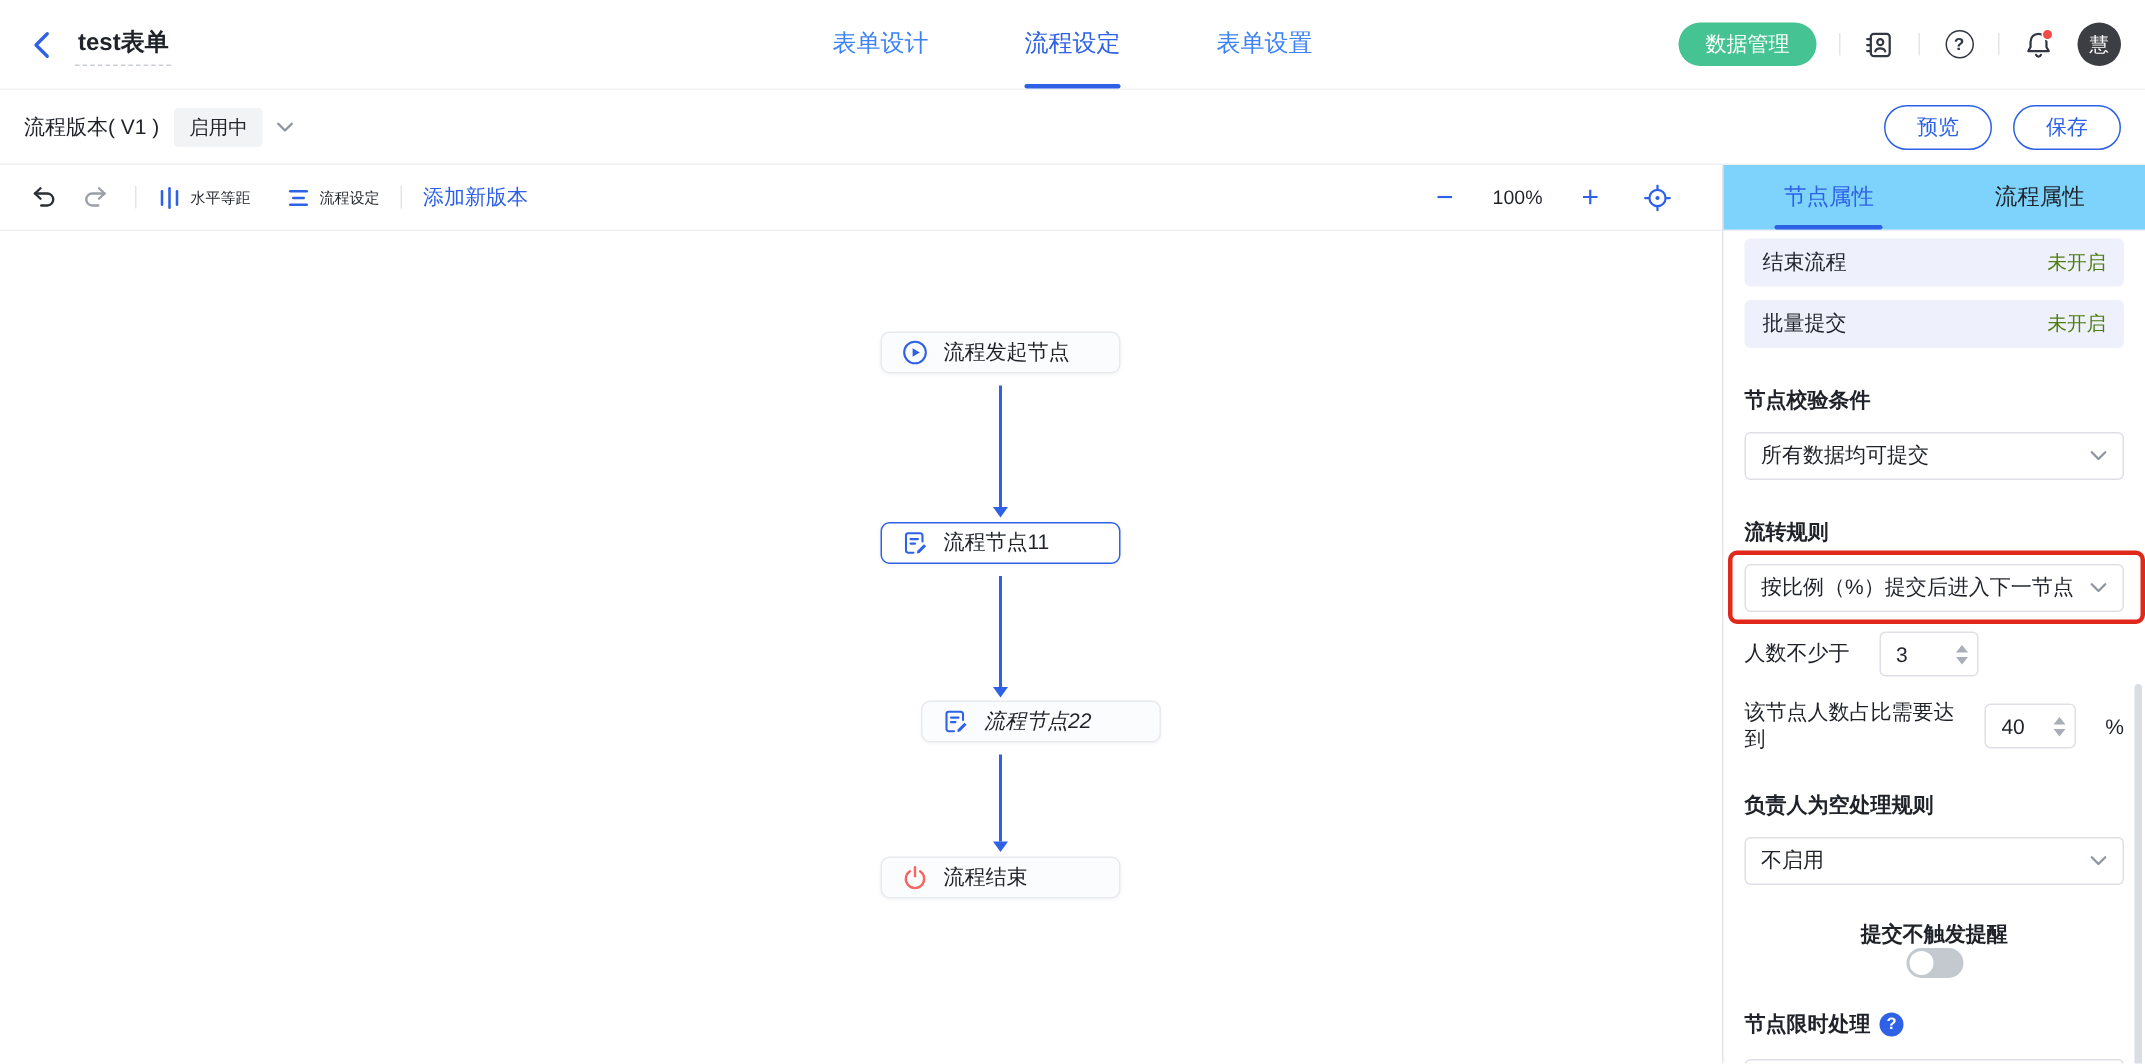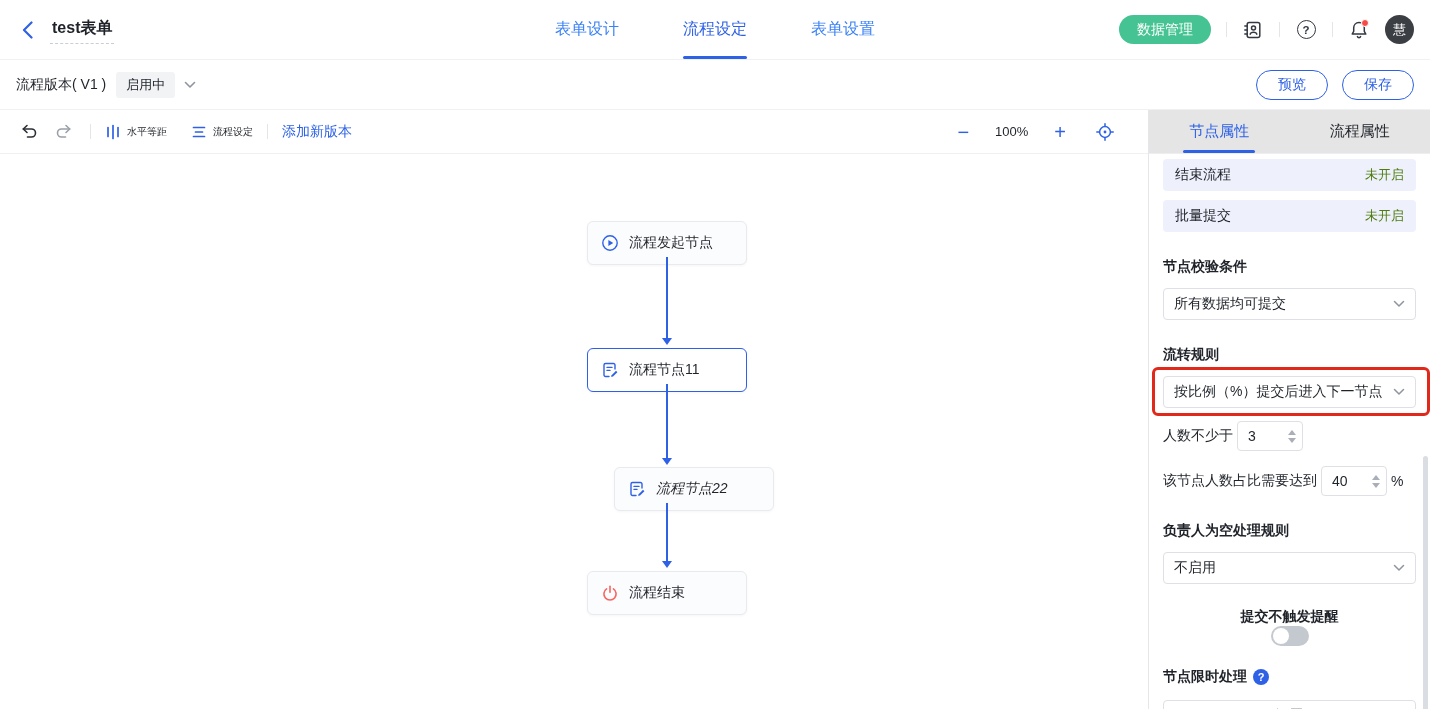--- a/index.html
+++ b/index.html
@@ -41,39 +41,39 @@
   .tb-icon { width:26px; height:26px; display:flex; align-items:center; justify-content:center; cursor:pointer; }
   .tb-group { display:flex; align-items:center; gap:6px; cursor:pointer; }
   .tb-label { font-size:10px; color:#1f2329; }
   .tb-div { width:1px; height:15px; background:#e3e5e9; margin:0 14px; }
   .link-btn { color:#2e61e6; font-size:14px; cursor:pointer; }
   .zoom-controls { margin-left:auto; display:flex; align-items:center; gap:26px; padding-right:14px; }
   .zoom-btn { color:#2e61e6; font-size:20px; line-height:1; cursor:pointer; font-weight:400; }
   .zoom-value { font-size:13px; color:#1f2329; }
 
   .canvas { position:relative; flex:1; background:#fff; }
-  .flow-node { position:absolute; width:160px; height:44px; border:1px solid #e8eaee; background:#fbfcfd; border-radius:6px; display:flex; align-items:center; padding-left:13px; gap:10px; font-size:14px; cursor:pointer; box-shadow:0 1px 3px rgba(31,35,41,.04); }
+  .flow-node { position:absolute; width:160px; height:28px; border:1px solid #e8eaee; background:#fbfcfd; border-radius:6px; display:flex; align-items:center; padding-left:13px; gap:10px; font-size:14px; cursor:pointer; box-shadow:0 1px 3px rgba(31,35,41,.04); }
   .flow-node.selected { border:1.5px solid #2e61e6; background:#fff; }
   .flow-arrow { position:absolute; width:2px; background:#2e61e6; }
   .flow-arrow::after { content:""; position:absolute; left:-4px; bottom:-7px; border-left:5px solid transparent; border-right:5px solid transparent; border-top:7px solid #2e61e6; }
 
   
   .panel { width:282px; border-left:1px solid #e5e6eb; background:#fff; position:relative; }
-  .panel-tabs { height:44px; border-bottom:1px solid #eceef1; background:#e5e5e5; display:flex; }
+  .panel-tabs { height:44px; border-bottom:1px solid #eceef1; background:#7dd3fc; display:flex; }
   .panel-tab { flex:1; display:flex; align-items:center; justify-content:center; font-size:15px; color:#1f2329; cursor:pointer; position:relative; }
   .panel-tab.active { color:#2e61e6; font-weight:500; }
   .panel-tab.active::after { content:""; position:absolute; bottom:0; left:50%; transform:translateX(-50%); width:72px; height:3px; background:#2e61e6; border-radius:2px; }
   .panel-body { padding:5px 14px 0; }
   .lav-row { height:32px; background:#eef0fc; border-radius:4px; display:flex; align-items:center; justify-content:space-between; padding:0 12px; margin-bottom:9px; cursor:pointer; }
   .lav-row .val { color:#4d7c0f; font-size:13px; }
   .sec-label { font-weight:700; font-size:14px; margin-top:26px; display:flex; align-items:center; gap:6px; }
   .select-box { margin-top:12px; height:32px; border:1px solid #dee0e5; border-radius:4px; background:#fff; display:flex; align-items:center; justify-content:space-between; padding:0 10px; cursor:pointer; font-size:14px; }
   .transfer-wrap { position:relative; }
   .annotation-box { position:absolute; left:-11px; right:-14px; top:-9px; bottom:-8px; border:3px solid #e0281b; border-radius:6px; pointer-events:none; }
-  .num-row { display:flex; align-items:center; gap:4px; margin-top:13px; }
+  .num-row { display:flex; align-items:center; gap:20px; margin-top:13px; }
   .num-row.second { margin-top:15px; }
   .num-input { position:relative; height:30px; border:1px solid #dee0e5; border-radius:4px; background:#fff; display:flex; align-items:center; }
   .num-input input { border:none; outline:none; width:100%; height:100%; padding:0 20px 0 10px; font-size:14px; font-family:inherit; color:#1f2329; background:transparent; }
   .spinner { position:absolute; right:6px; top:0; bottom:0; display:flex; flex-direction:column; justify-content:center; gap:3px; }
   .sp-up { width:0; height:0; border-left:4px solid transparent; border-right:4px solid transparent; border-bottom:5px solid #a9aeb8; cursor:pointer; }
   .sp-down { width:0; height:0; border-left:4px solid transparent; border-right:4px solid transparent; border-top:5px solid #a9aeb8; cursor:pointer; }
   .toggle-row { margin-top:24px; display:flex; align-items:center; justify-content:space-between;flex-direction:column; }
   .toggle-row .lbl { font-weight:700; }
   .toggle { width:38px; height:20px; border-radius:10px; background:#c4c9cf; position:relative; cursor:pointer; }
   .toggle .knob { position:absolute; left:2px; top:2px; width:16px; height:16px; border-radius:50%; background:#fff; }

